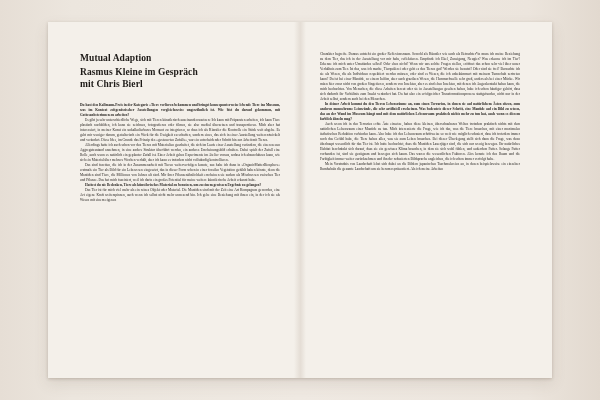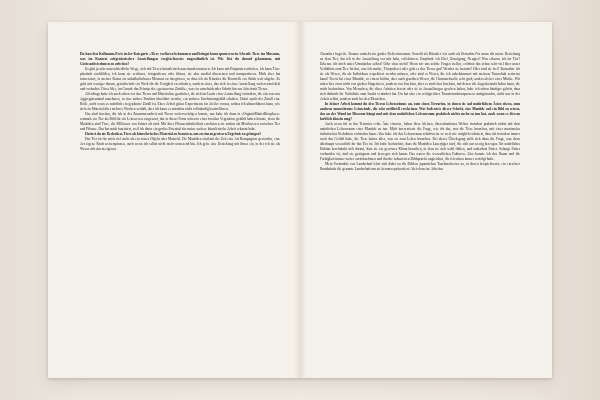--- a/index.html
+++ b/index.html
@@ -93,20 +93,25 @@
     text-indent: 5px;
   }
 </style>
 </head>
 <body>
 
 <div id="page">
   <div id="spread">
 
     <div class="page-half" id="page-left">
+      <div id="title-block">
+        <div class="t main">Mutual Adaption</div>
+        <div class="t">Rasmus Kleine im Gespräch</div>
+        <div class="t">mit Chris Bierl</div>
+      </div>
       <div class="col">
         <p class="b">Du hast den Kallmann-Preis in der Kategorie »Tiere verlieren bekommen und bringst konsequenterweise lebende Tiere ins Museum, was im Kontext zeitgenössischer Ausstellungen vergleichsweise ungewöhnlich ist. Wie bist du darauf gekommen, mit Gottesanbeterinnen zu arbeiten?</p>
         <p>Es gibt ja sehr unterschiedliche Wege, sich mit Tieren künstlerisch auseinanderzusetzen: Ich kann mit Präparaten arbeiten, ich kann Tiere plastisch nachbilden, ich kann sie zeichnen, fotografieren oder filmen, sie also medial übersetzen und transportieren. Mich aber hat interessiert, in meiner Kunst ein unkalkulierbares Moment zu integrieren, so dass ich als Künstler die Kontrolle ein Stück weit abgebe. Es geht mir weniger darum, gestalterisch ein Werk für die Ewigkeit zu schaffen, sondern eines, das sich in einer Ausstellung weiterentwickelt und verändert. Diese Idee, im Grunde das Prinzip des »gesteuerten Zufalls«, war ein entscheidender Schritt hin zur Arbeit mit Tieren.</p>
         <p>Allerdings hatte ich auch schon vor den Tieren mit Materialien gearbeitet, die sich im Laufe einer Ausstellung verändern, die einen neuen Aggregatzustand annehmen, in eine andere Struktur überführt werden, ein anderes Erscheinungsbild erhalten. Dabei spielt der Zufall eine Rolle, auch wenn es natürlich ein geplanter Zufall ist. Einer Arbeit gehen Experimente im Atelier voraus, sodass ich abzuschätzen kann, wie sich ein Material über mehrere Wochen verhält, aber ich kann es trotzdem nicht vollständig kontrollieren.</p>
         <p>Das sind facetten, die ich in der Zusammenarbeit mit Tieren weiterverfolgen konnte, zuz habe ich dann in »OrganicMatterBiosphere« erstmals ein Tier als Bild für ein Lebewesen eingesetzt, das in dieser Form schon in einer fossilen Vegetation gefühlt haben könnte, denn die Mantiden sind Tiere, die Millionen von Jahren alt sind. Mir ihrer Pflanzenähnlichkeit erscheinen sie zudem als Mischwesen zwischen Tier und Pflanze. Das hat mich fasziniert, weil ich darin ein großes Potential für meine weitere künstlerische Arbeit erkannt habe.</p>
         <p class="b">Hattest du nie Bedenken, Tiere als künstlerisches Material zu benutzen, um zu einem gewissen Ergebnis zu gelangen?</p>
         <p>Das Tier ist für mich viel mehr als ein reines Objekt oder Material. Die Mantiden sind mit der Zeit eine Art Kompagnon geworden, eine Art eigene Kraft weiterspinnen, auch wenn ich selbst nicht mehr anwesend bin. Ich gehe eine Beziehung mit ihnen ein, in der ich sie als Wesen mit einem eigenen</p>
       </div>
     </div>
 

